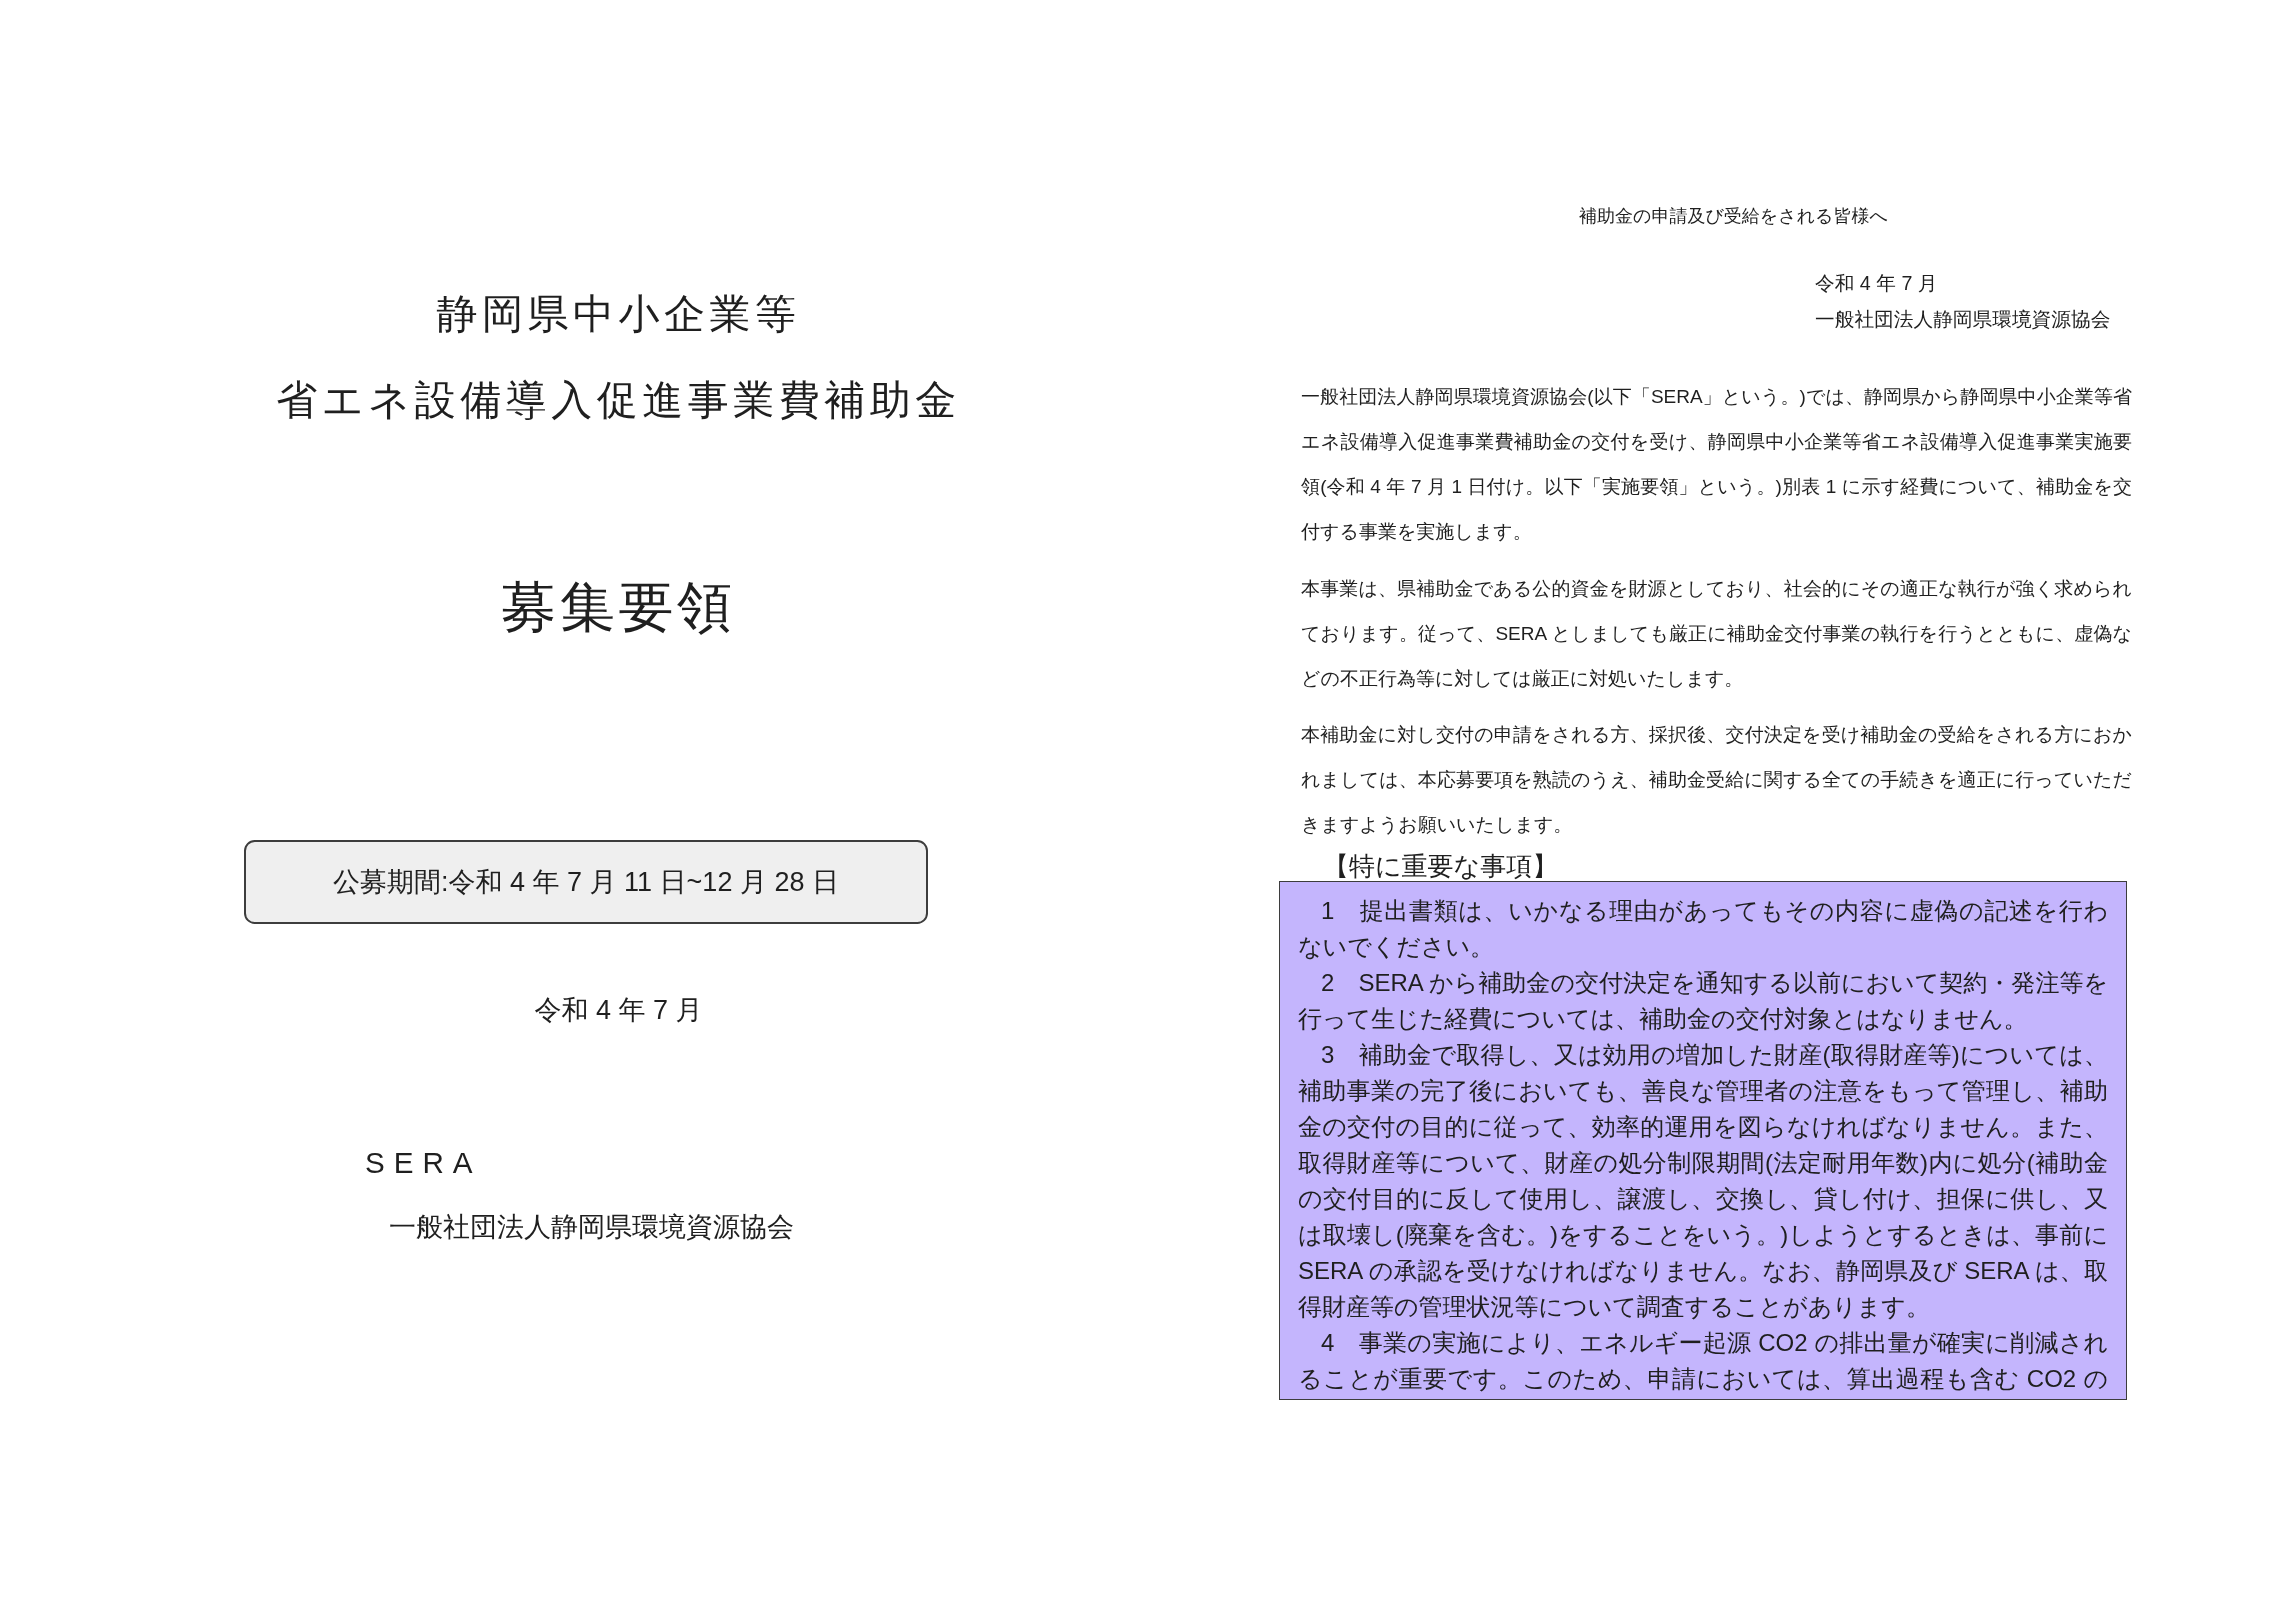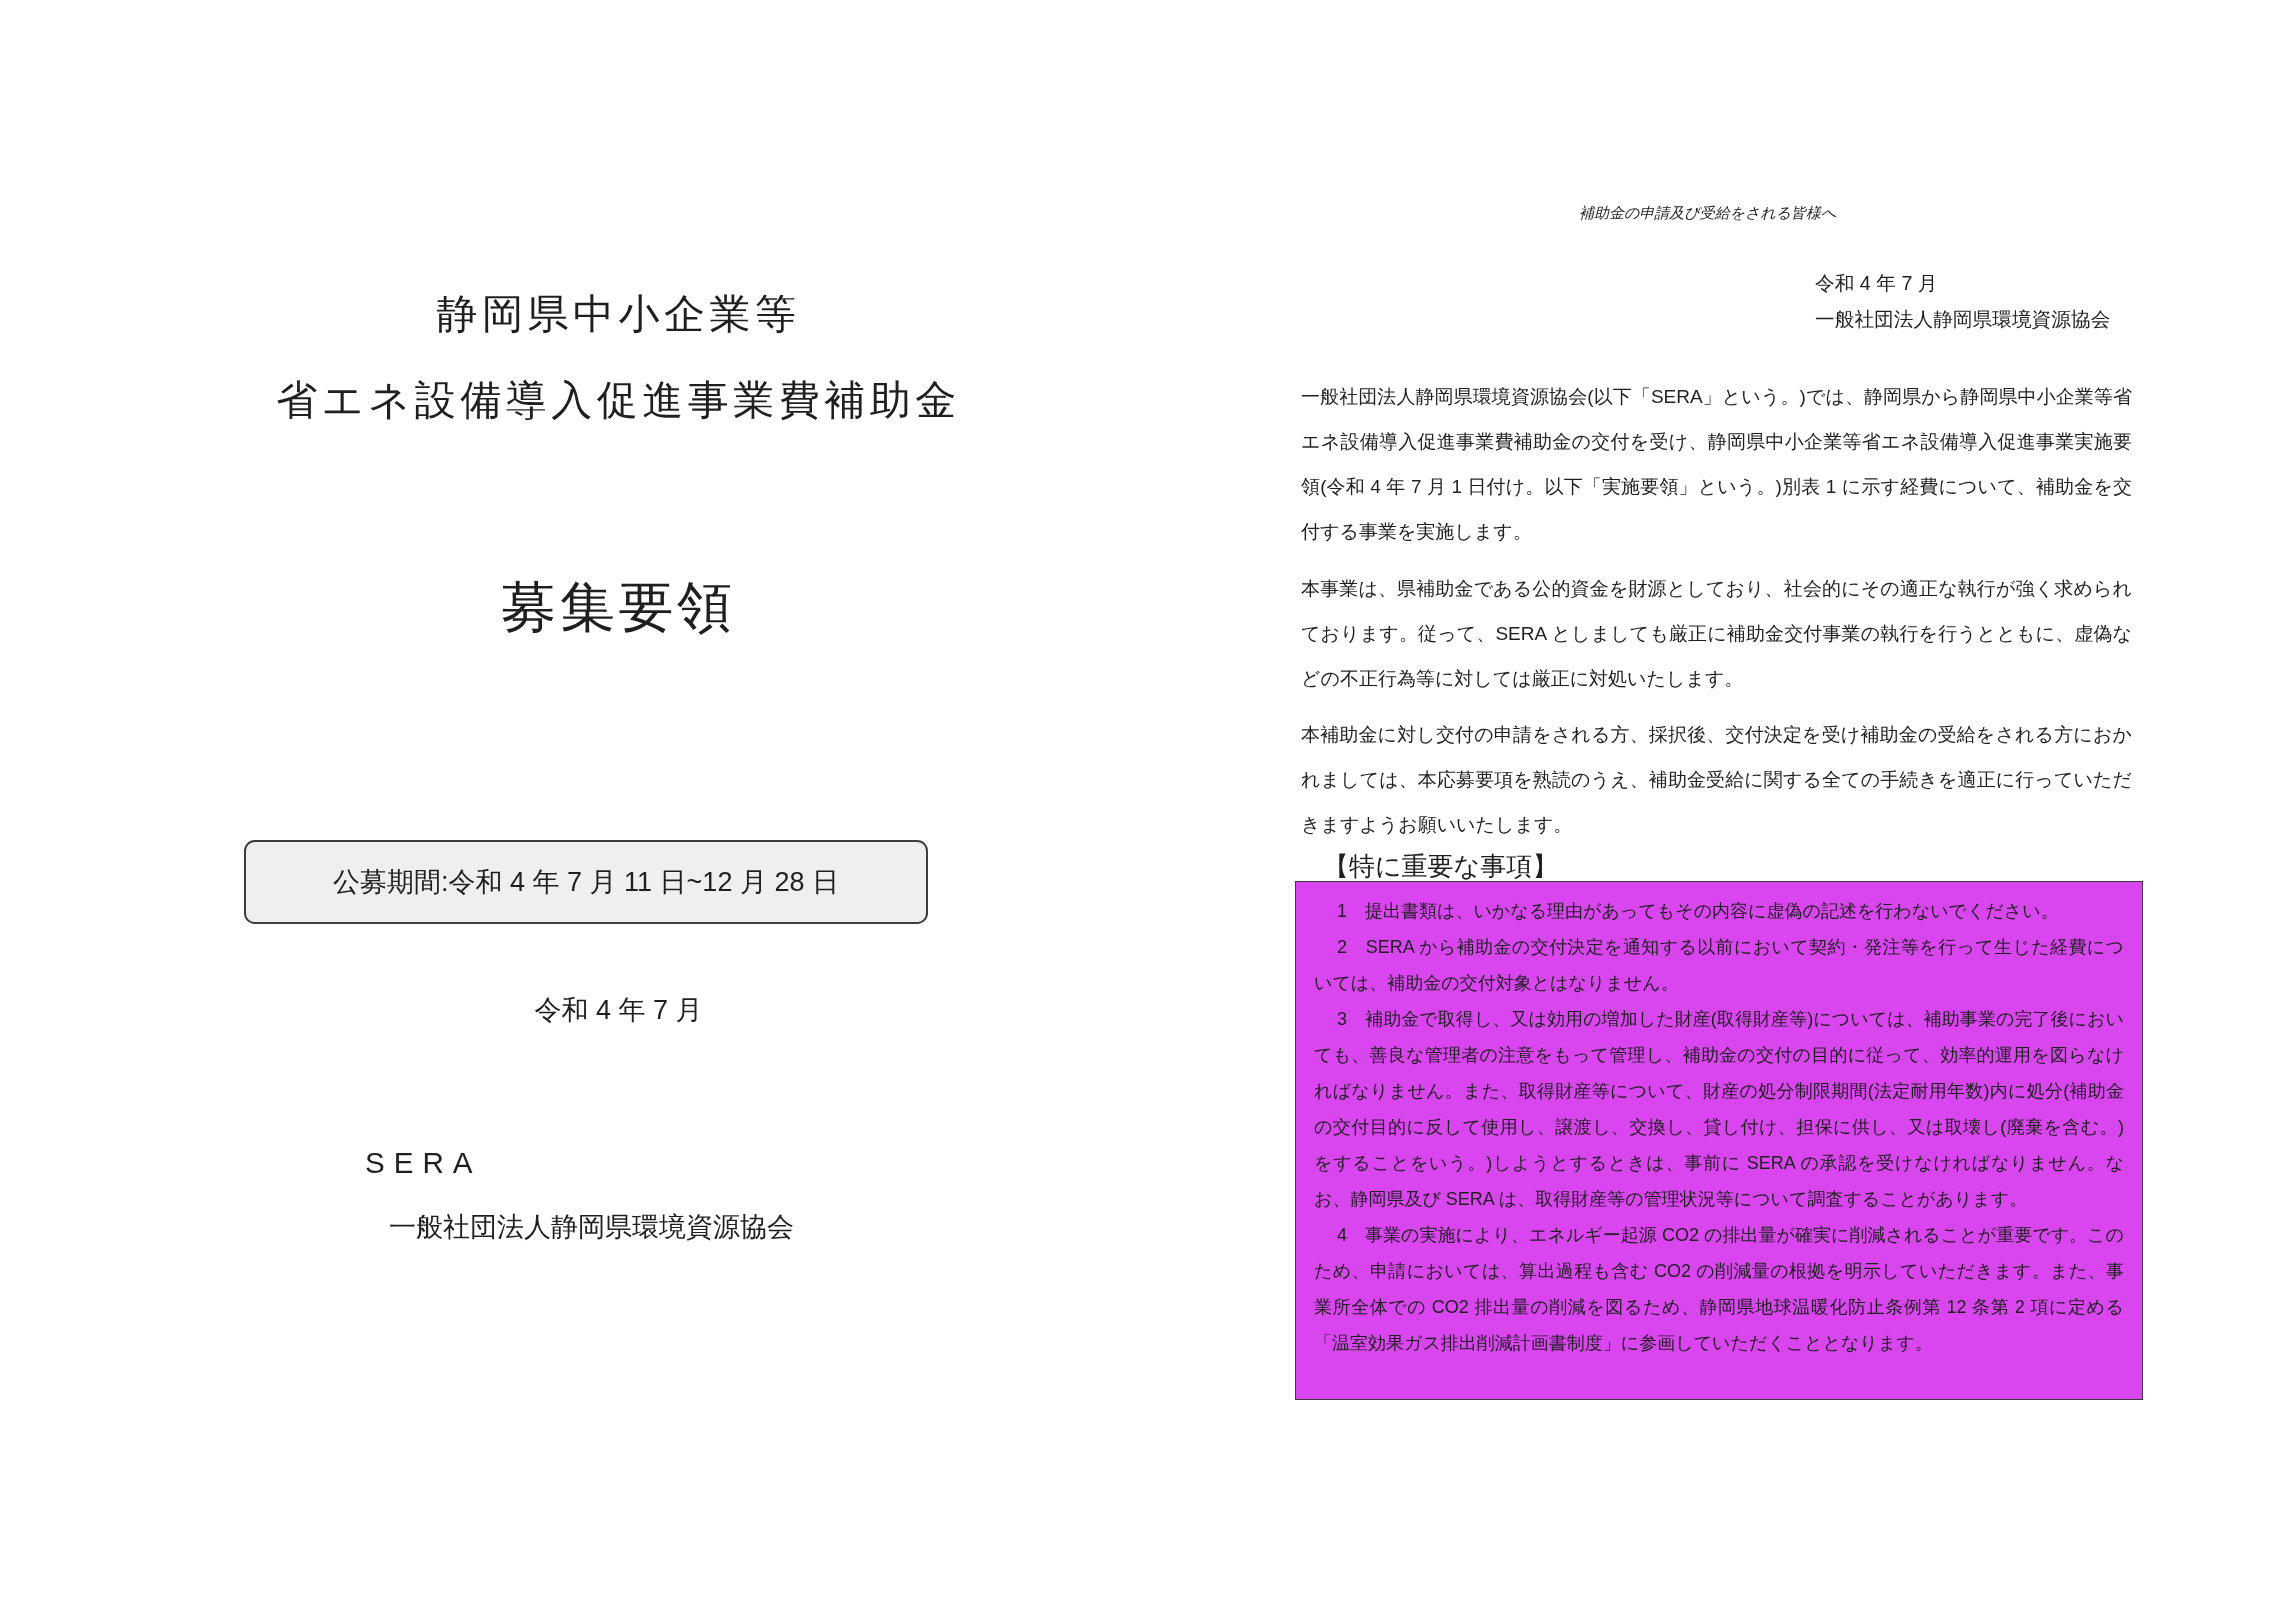--- a/index.html
+++ b/index.html
@@ -39,21 +39,21 @@
     font-size: 29.6px; letter-spacing: 9px; white-space: nowrap;
   }
   .cover-org {
     position: absolute; left: 389px; top: 1209px;
     font-size: 27px; white-space: nowrap;
   }
 
   
   .salutation {
     position: absolute; left: 1579px; top: 204px;
-    font-size: 15px; white-space: nowrap; font-style: italic;
+    font-size: 18px; white-space: nowrap;
   }
   .date-org {
     position: absolute; left: 1815px; top: 265px;
     font-size: 19.7px; line-height: 36px; white-space: nowrap;
   }
   .body-text {
     position: absolute; left: 1301px; top: 374px;
     width: 831px;
     font-size: 19px; line-height: 45px;
     text-align: justify;
@@ -62,26 +62,25 @@
 
   .important-heading {
     position: absolute; left: 1323px; top: 849px;
     font-size: 26px; white-space: nowrap;
   }
   .important-box {
     position: absolute; left: 1279px; top: 881px;
     width: 848px; height: 519px;
     box-sizing: border-box;
     border: 1.8px solid #3d3d3d;
-    background: #d946ef;
+    background: #c4b5fd;
     padding: 10.7px 18px;
-    font-size: 18px; line-height: 36px;
+    font-size: 24px; line-height: 36px;
     text-align: justify;
     overflow: hidden;
-    margin-left: 16px;
   }
   .important-box p { margin: 0; text-indent: 23px; }
 </style>
 </head>
 <body>
 
 <div class="page">
 
   <div>
     <div class="cover-center cover-title cover-title-1">静岡県中小企業等</div>

